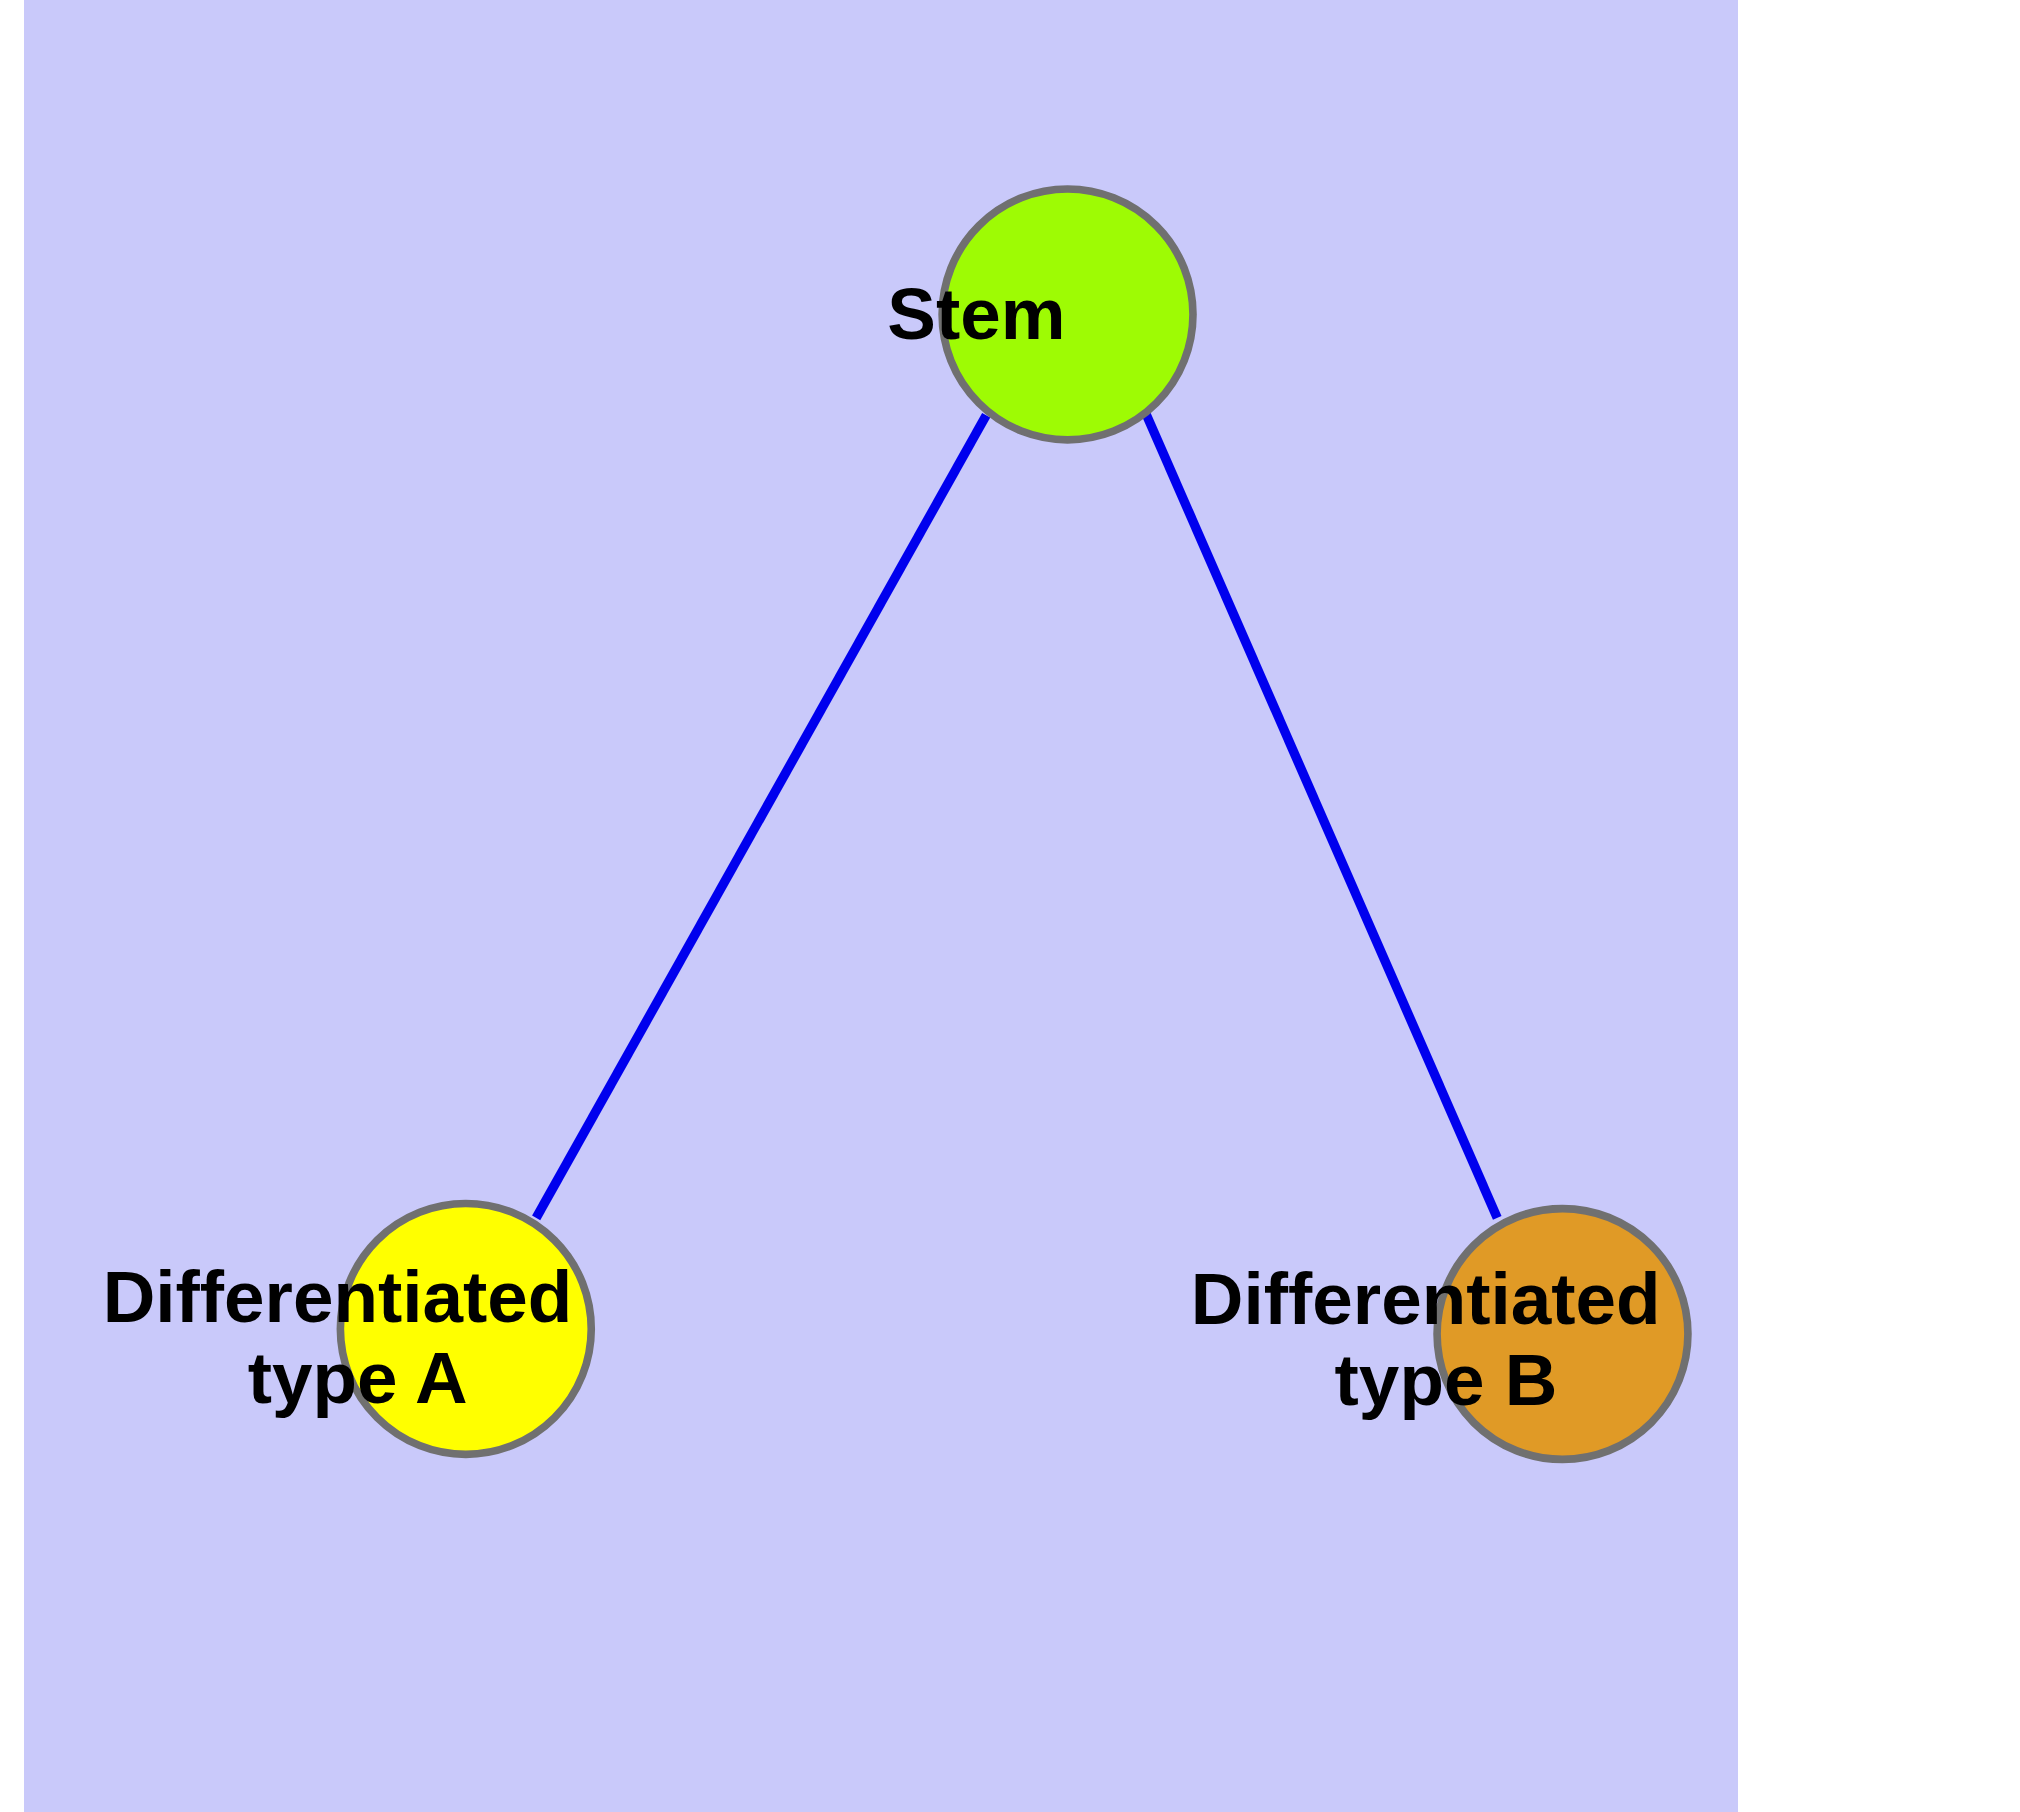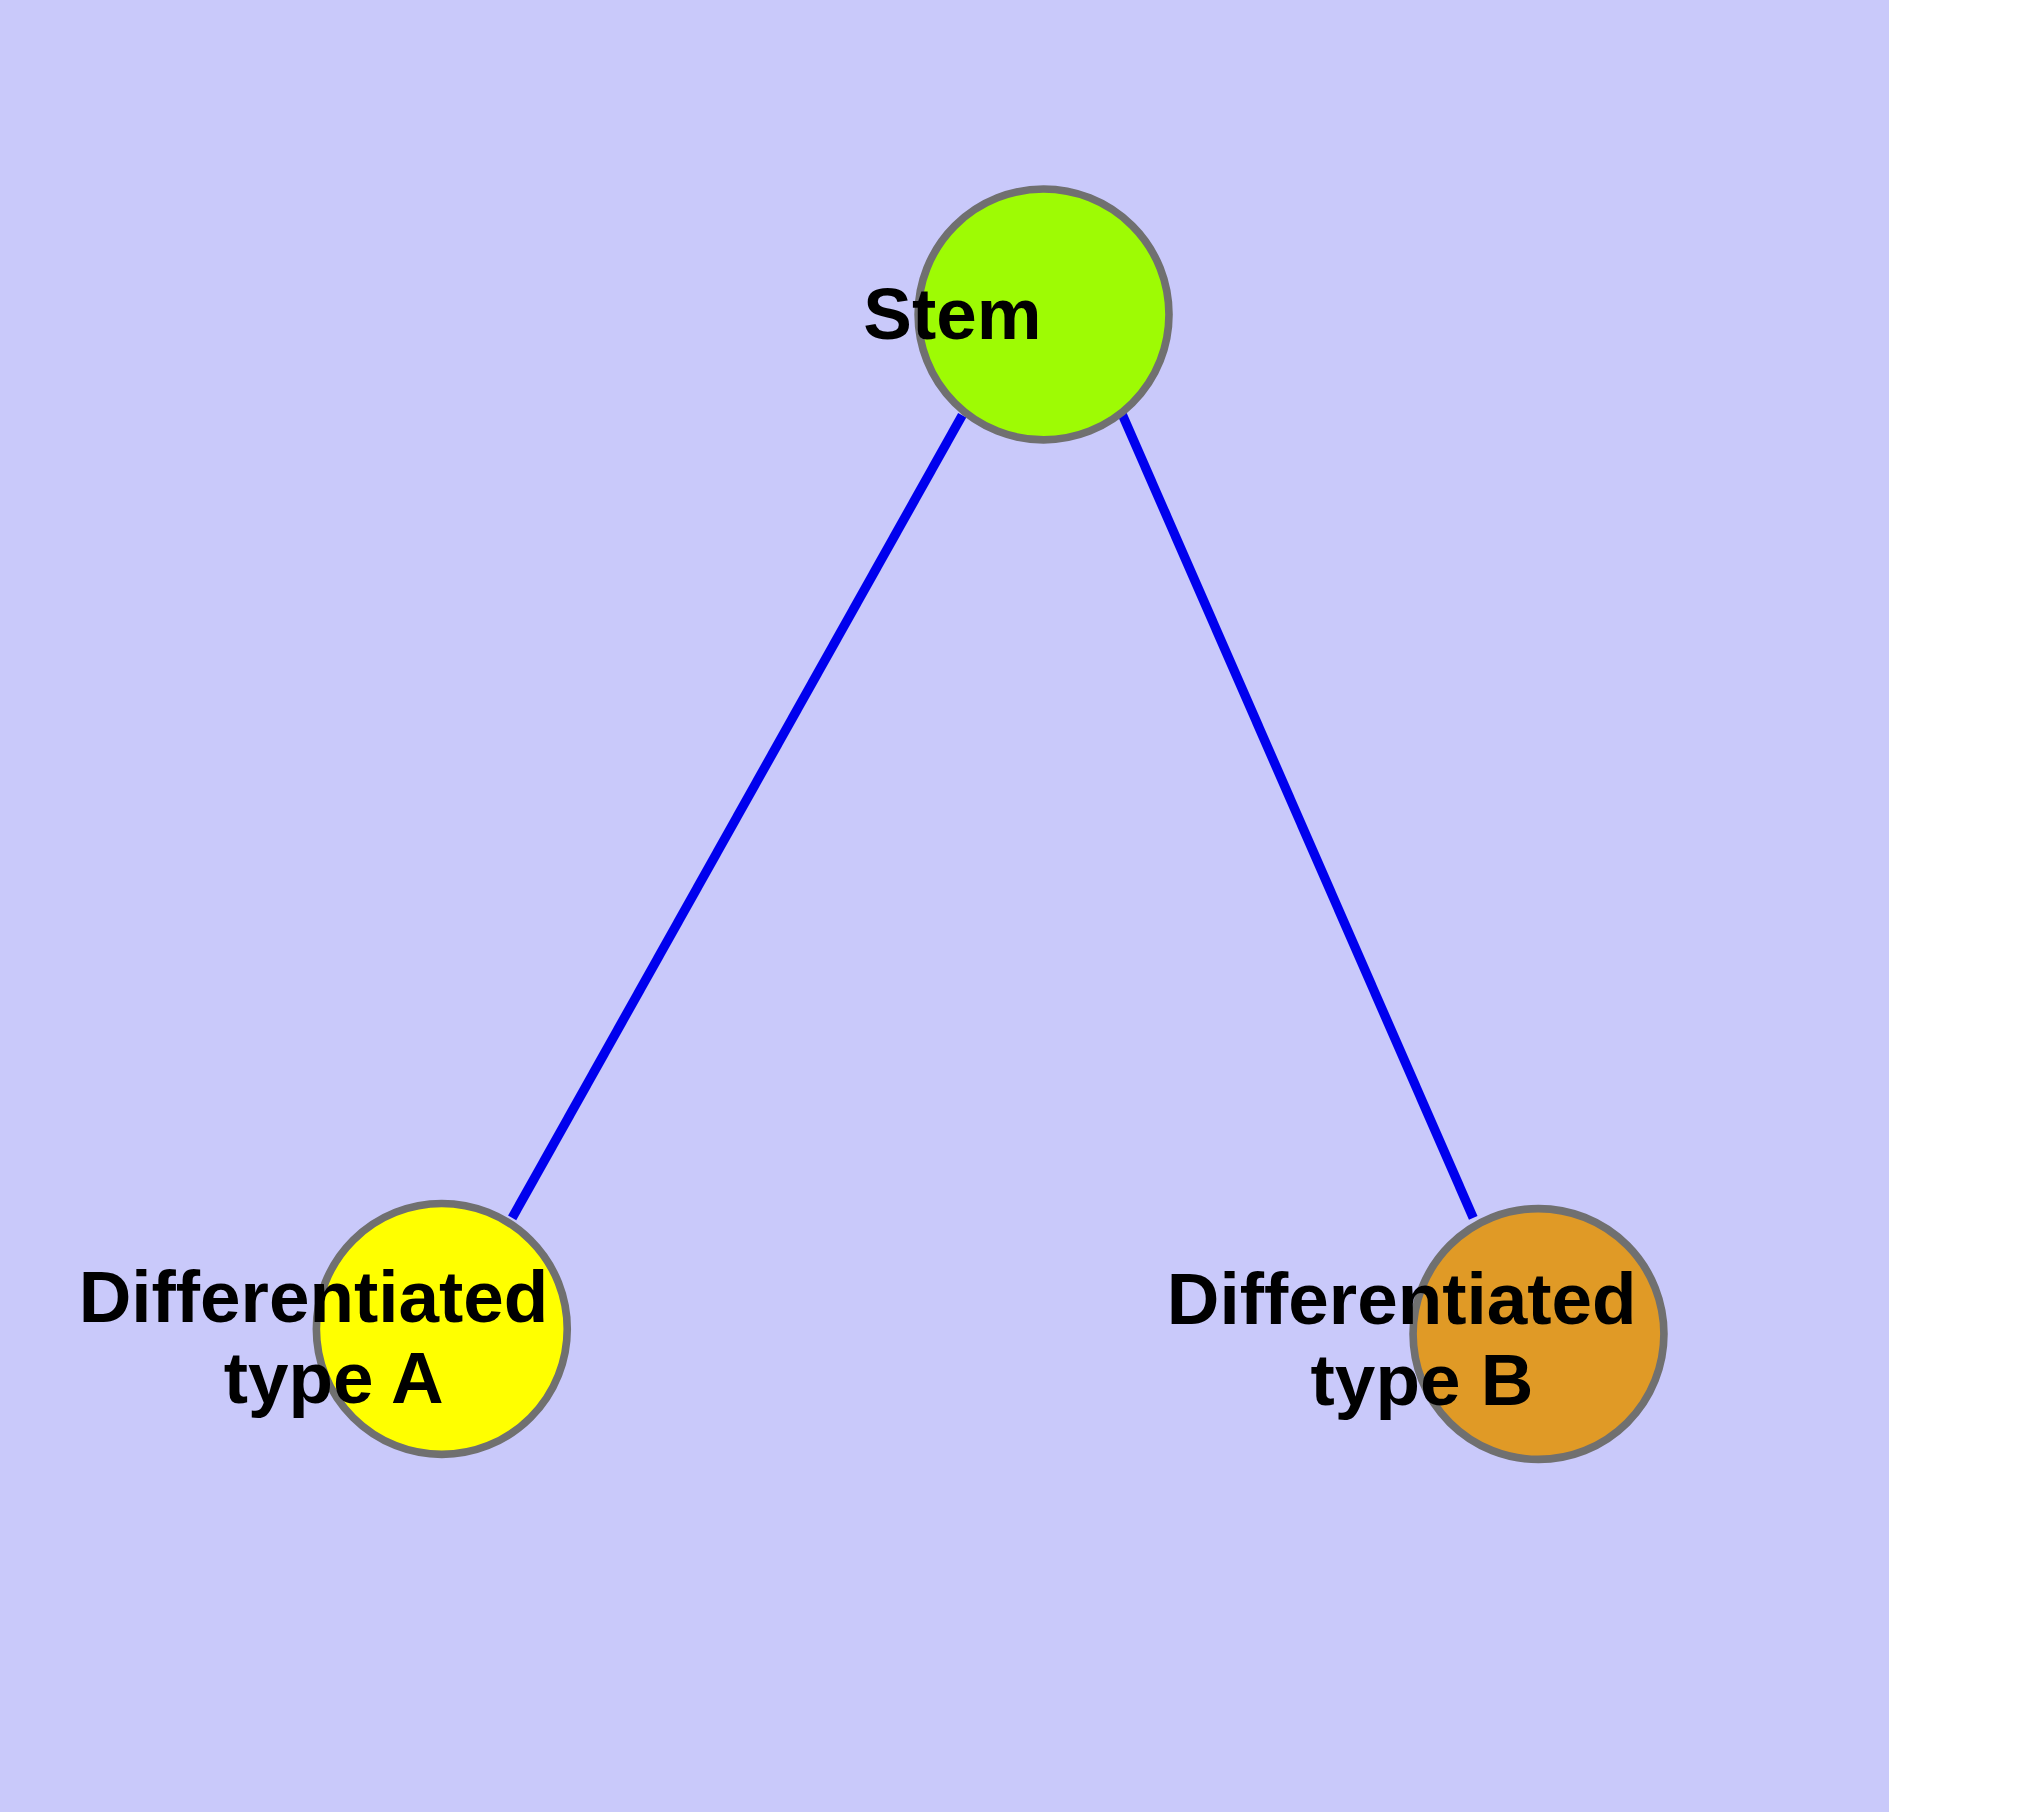--- a/index.html
+++ b/index.html
@@ -5,24 +5,25 @@
   html, body {
     margin: 0;
     padding: 0;
     background: #ffffff;
   }
   body {
     font-family: "Liberation Sans", sans-serif;
   }
   #canvas {
     position: relative;
-    width: 1889px;
+    width: 1714px;
     height: 1812px;
     overflow: hidden;
     background: #c9c9fa;
+    margin-left: 24px;
   }
   #graph-svg {
     position: absolute;
     left: 0;
     top: 0;
     width: 2021px;
     height: 1812px;
     display: block;
   }
   .node-label {

